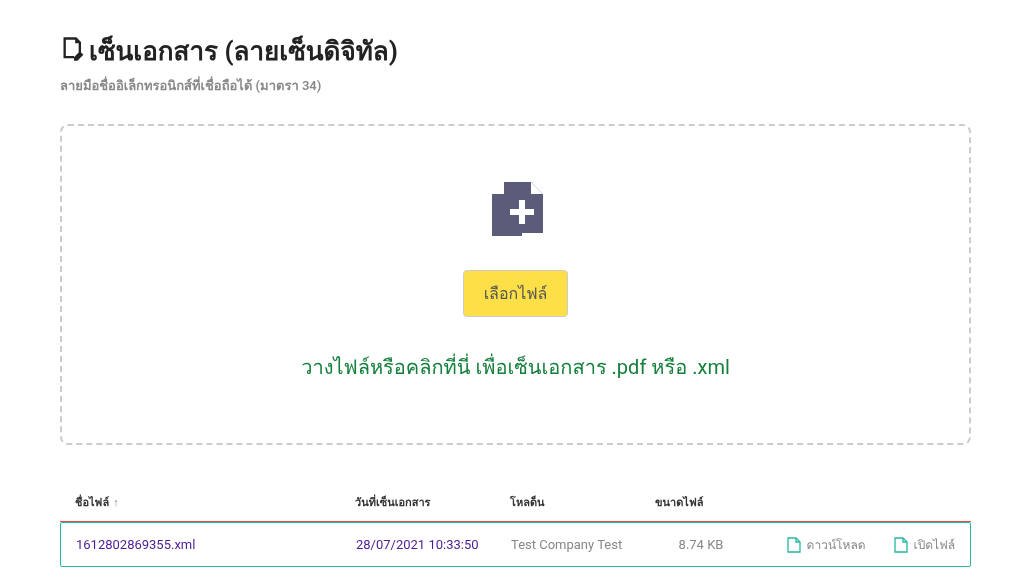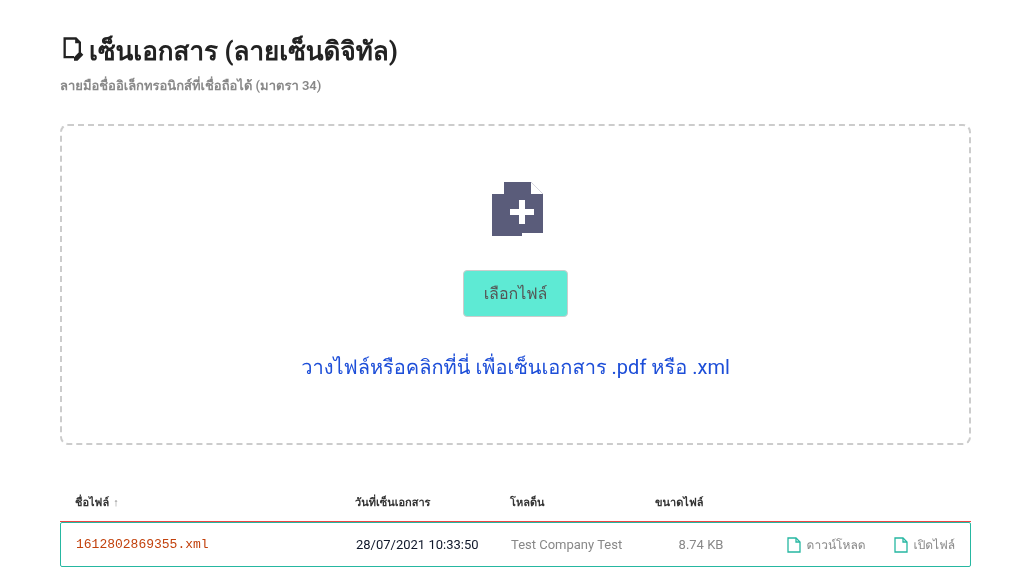--- a/index.html
+++ b/index.html
@@ -32,32 +32,32 @@
       padding: 50px 20px 60px;
       display: flex;
       flex-direction: column;
       align-items: center;
     }
     .dropzone-icon {
       margin-bottom: 18px;
     }
     .dropzone-icon svg { width: 72px; height: 72px; }
     .choose-file-btn {
-      background: #5eead4;
+      background: #fde047;
       border: 1px solid #ccc;
       border-radius: 4px;
       padding: 10px 20px;
       font-size: 16px;
       color: #555;
       cursor: pointer;
       margin-bottom: 34px;
     }
     .dropzone-hint {
       font-size: 20px;
-      color: #1d4ed8;
+      color: #15803d;
       font-weight: 400;
     }
     .file-table {
       margin-top: 40px;
       width: 100%;
     }
     .table-head {
       display: grid;
       grid-template-columns: 280px 155px 145px 110px 1fr;
       padding: 8px 15px 10px;
@@ -73,27 +73,26 @@
       padding: 12px 15px;
       font-size: 13px;
       color: #555;
       align-items: center;
     }
     .table-row.highlighted {
       border: 1px solid #26b7a1;
       border-radius: 2px;
     }
     .col-filename {
-      color: #c2410c;
+      color: #4c1d95;
       white-space: nowrap;
       overflow: hidden;
       text-overflow: ellipsis;
-      font-family: Liberation Mono, monospace;
     }
-    .col-date { color: #0f172a; }
+    .col-date { color: #4c1d95; }
     .col-signature { color: #888; }
     .col-size { color: #888; text-align: center; padding-right: 20px; }
     .col-actions {
       display: flex;
       gap: 28px;
       justify-content: flex-end;
     }
     .action-link {
       display: flex;
       align-items: center;

